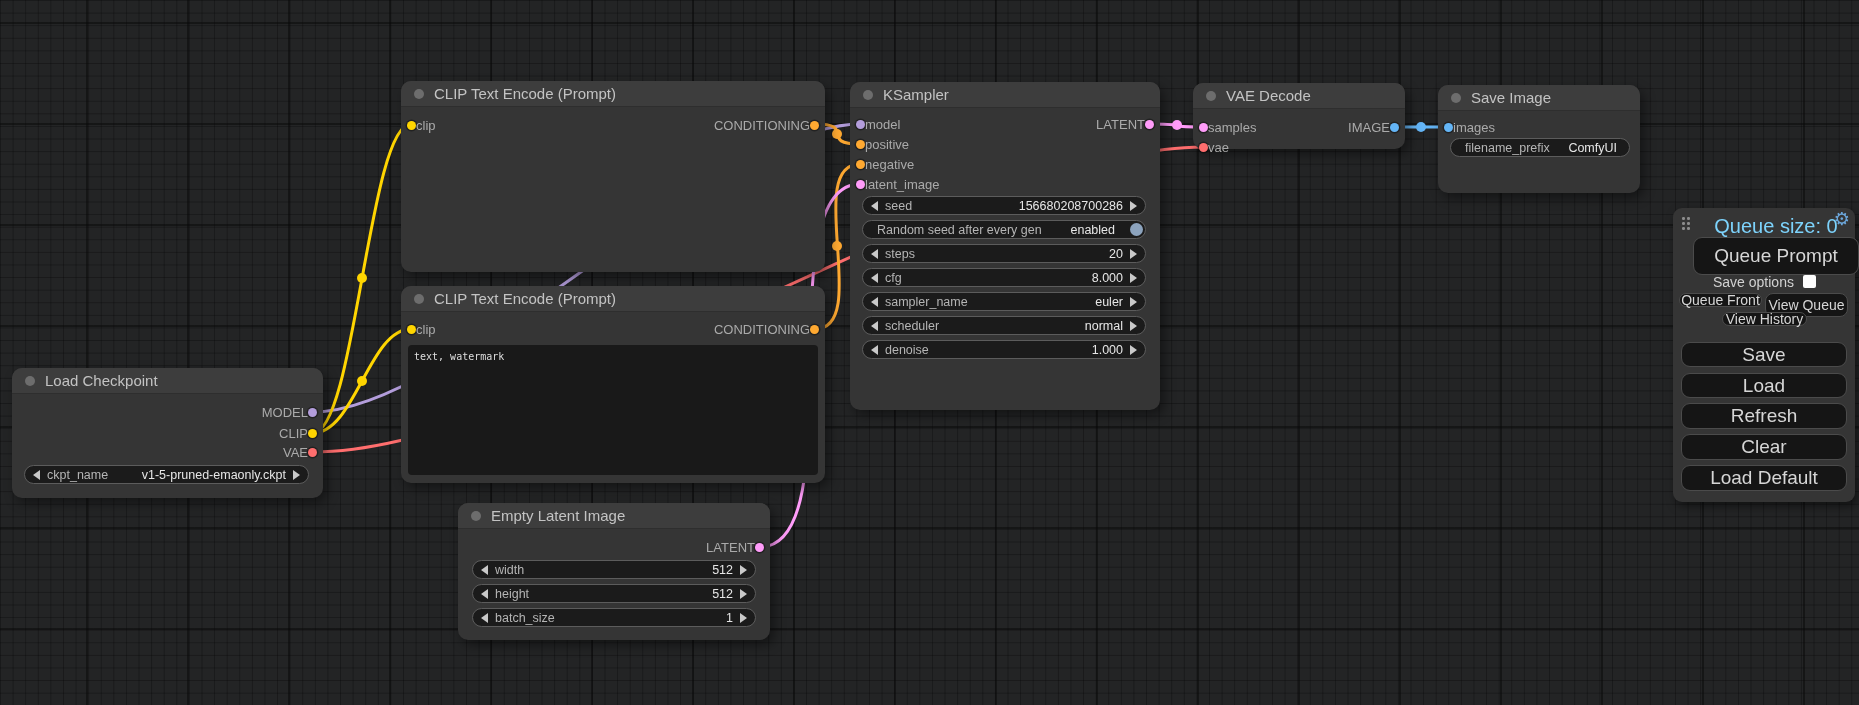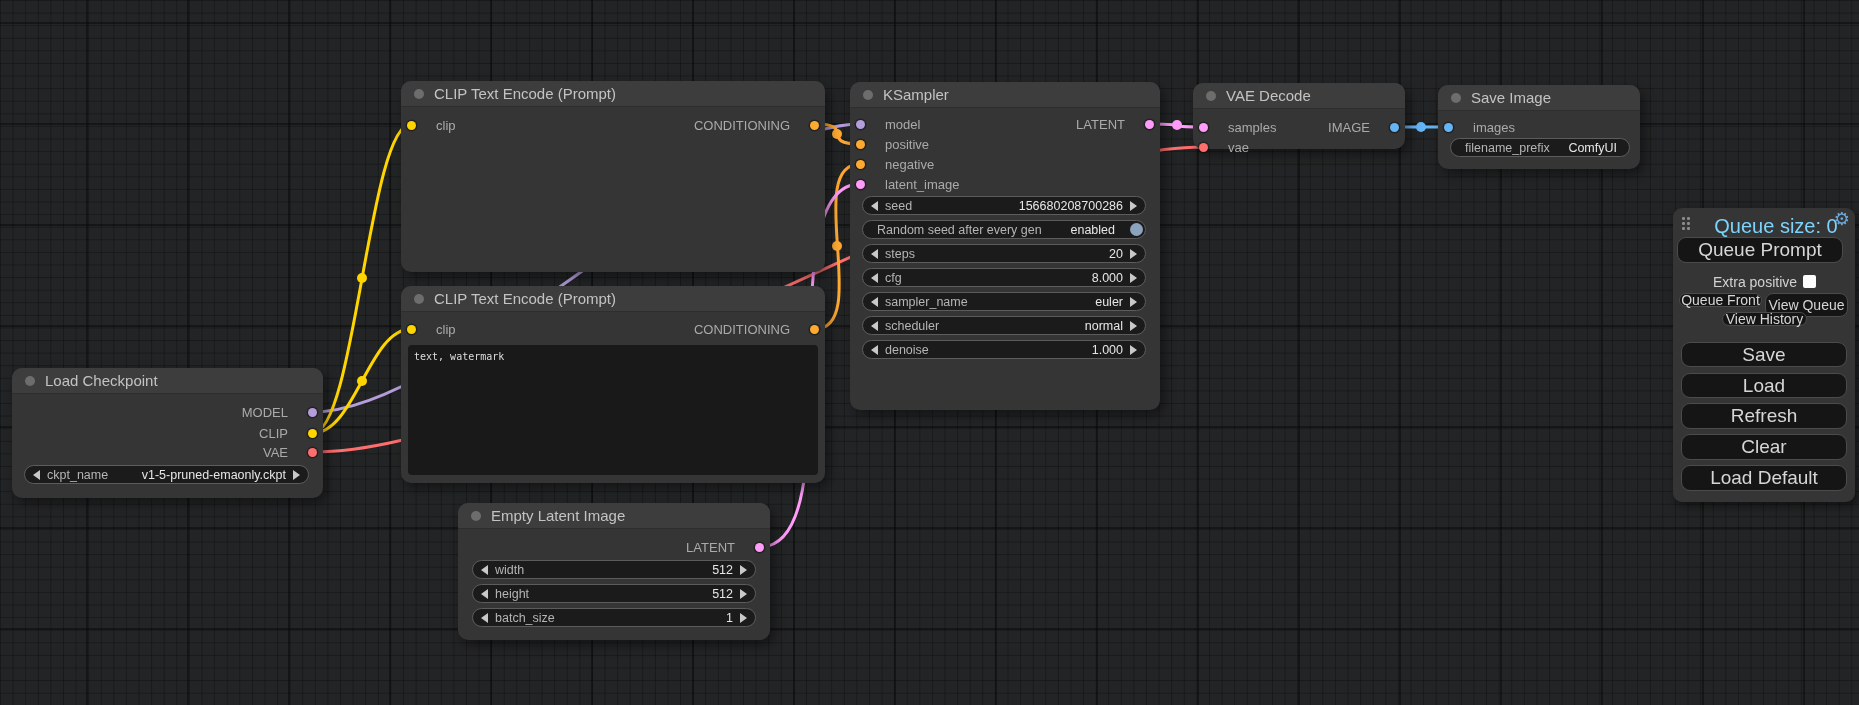--- a/index.html
+++ b/index.html
@@ -15,21 +15,21 @@
     background-size:101px 101px,101px 101px,12.6px 12.6px,12.6px 12.6px;
     background-position:86px 22px,86px 22px,0 0,0 0;
   }
   .wires{position:absolute;left:0;top:0;z-index:1;}
   .node{position:absolute;background:#353535;border-radius:10px;
         box-shadow:4px 5px 12px rgba(0,0,0,.45);z-index:2;}
   .ntitle{height:26px;display:flex;align-items:center;background:#3d3d3d;
           border-radius:10px 10px 0 0;color:#c3c3c3;font-size:15px;
           border-bottom:1px solid #2e2e2e;box-sizing:border-box;}
   .tdot{width:10px;height:10px;border-radius:50%;background:#6d6d6d;margin:0 10px 0 13px;flex:none;}
-  .slot{position:absolute;display:flex;align-items:center;gap:20px;height:17px;font-size:13px;color:#aaa;white-space:nowrap;}
+  .slot{position:absolute;display:flex;align-items:center;gap:0;height:17px;font-size:13px;color:#aaa;white-space:nowrap;}
   .slot.in{left:6px}.slot.out{right:6px}
   .sdot{width:9px;height:9px;border-radius:50%;flex:none;box-shadow:0 0 0 1.5px rgba(0,0,0,.35);}
   .widget{position:absolute;height:19px;background:#1b1b1b;border:1px solid #5c5c5c;
           border-radius:10px;display:flex;align-items:center;font-size:12.5px;box-sizing:border-box;}
   .arrL{width:0;height:0;border:5px solid transparent;border-left:none;border-right:7px solid #c9c9c9;margin-left:8px;flex:none;}
   .arrR{width:0;height:0;border:5px solid transparent;border-right:none;border-left:7px solid #c9c9c9;margin-right:8px;flex:none;}
   .wlabel{color:#b5b5b5;margin-left:7px;}
   .wlabel.noarrow{margin-left:14px;}
   .wvalue{color:#e6e6e6;margin-left:auto;margin-right:7px;}
   .toggle{width:13px;height:13px;border-radius:50%;margin:0 2px 0 8px;flex:none;}
@@ -207,21 +207,21 @@
   <div class="slot in" style="top:56px">
     <span class="sdot" style="background-color: rgb(255, 110, 110);"></span>
     <span>vae</span>
   </div>
   <div class="slot out" style="top:36px">
     <span>IMAGE</span>
     <span class="sdot" style="background-color: rgb(100, 181, 246);"></span>
   </div>
 </div>
 
-<div class="node" style="left:1438px;top:85px;width:202px;height:84px">
+<div class="node" style="left:1438px;top:85px;width:202px;height:108px">
   <div class="ntitle">
     <span class="tdot"></span>
     <span>Save Image</span>
   </div>
   <div class="slot in" style="top:34px">
     <span class="sdot" style="background-color: rgb(100, 181, 246);"></span>
     <span>images</span>
   </div>
   <div class="widget" style="left:12px;right:10px;top:53px">
     <span class="wlabel noarrow">filename_prefix</span>
@@ -263,23 +263,23 @@
     <span></span>
       <span></span>
       <span></span>
       <span></span>
       <span></span>
       <span></span>
   </div>
   <div class="qsize">Queue size: 0</div>
   <div class="gear" style="color: rgb(108, 167, 219);">⚙</div>
 
-  <div class="qbtn" style="left:4px;top:29px;width:166px;height:26px">Queue Prompt</div>
-
-  <div class="xlabel" style="left:40px;top:66px">Extra positive</div>
+  <div class="qbtn" style="left:20px;top:29px;width:166px;height:38px">Queue Prompt</div>
+
+  <div class="xlabel" style="left:40px;top:66px">Save options</div>
   <div class="chk" style="left:130px;top:67px"></div>
 
   <div class="qbtn small" style="left:6px;top:85px;width:83px;height:14px">Queue Front</div>
   <div class="qbtn small" style="left:92px;top:85px;width:83px;height:24px">View Queue</div>
   <div class="qbtn small" style="left:49px;top:104px;width:85px;height:14px">View History</div>
 
   <div class="qbtn" style="left:8px;top:134px;width:166px;height:25px">Save</div>
   <div class="qbtn" style="left:8px;top:165px;width:166px;height:25px">Load</div>
   <div class="qbtn" style="left:8px;top:195px;width:166px;height:26px">Refresh</div>
   <div class="qbtn" style="left:8px;top:226px;width:166px;height:26px">Clear</div>

